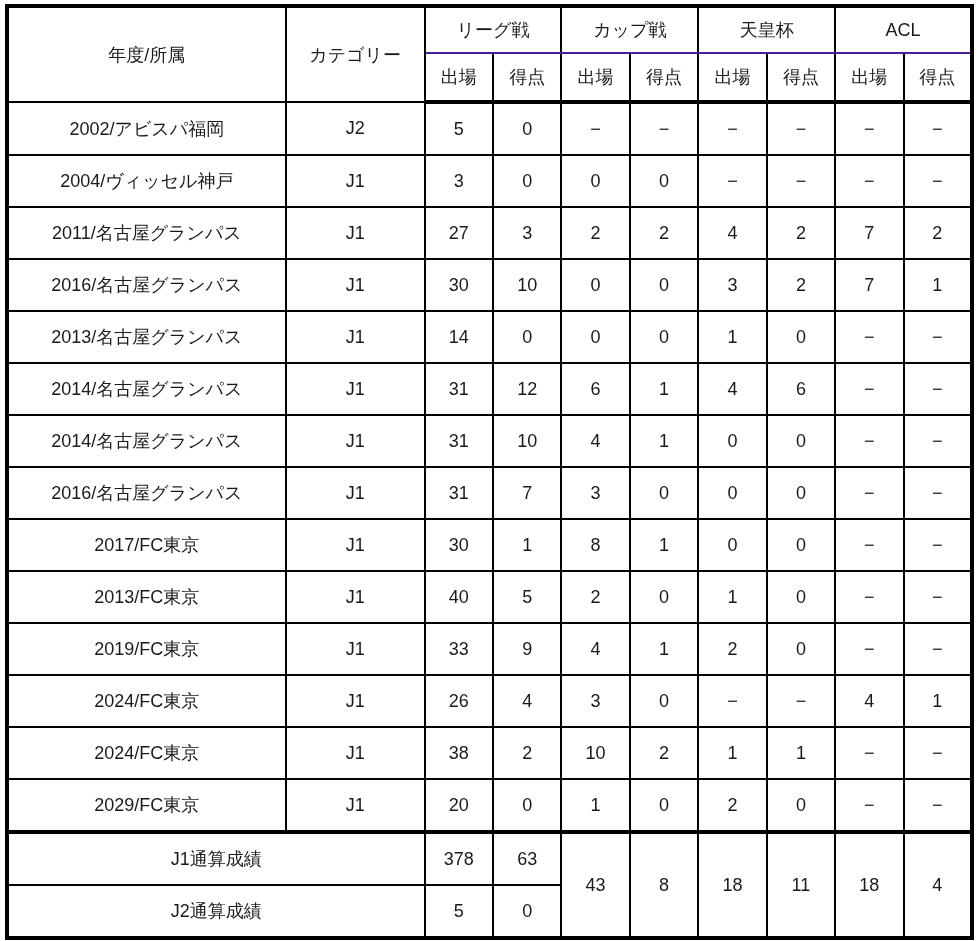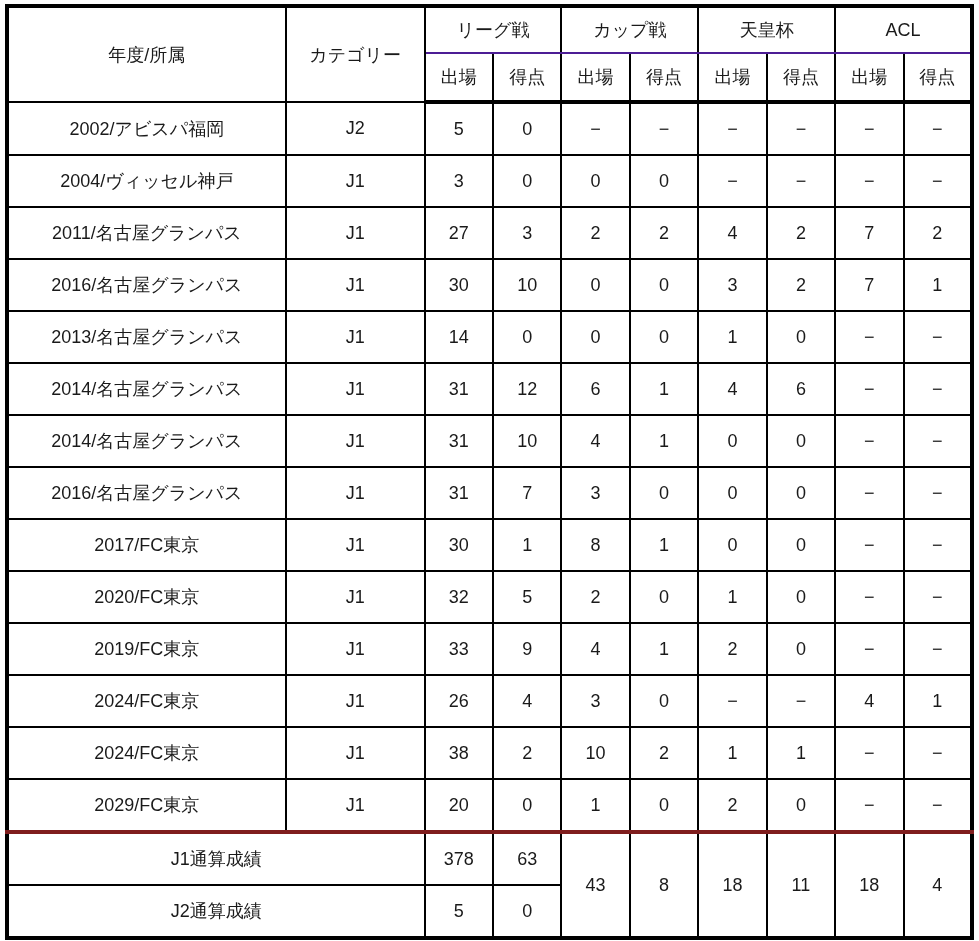--- a/index.html
+++ b/index.html
@@ -45,21 +45,21 @@
   tr.hdr-row-1 th { height: 44px; }
   tr.hdr-row-2 th { height: 46px; margin-left: 28px; }
   tr.data-row td  { height: 50px; }
   tr.total-row td { height: 50px; }
 
   
   .sep-league { border-left: 3px solid #000000; }   
   .sep-group  { border-left: 3px solid #000000; }   
   tr.hdr-row-2 th { border-bottom: 4px solid #000000; } 
   tr.hdr-row-1 th.grp { border-bottom: 2px solid #4c1d95; }
-  tr.total-row-1 td { border-top: 4px solid #7f1d1d; }  
+  tr.total-row-1 td { border-top: 4px solid #000000; }  
 </style>
 </head>
 <body>
 
 <div class="page">
 <table class="stats">
   <colgroup>
     <col class="c-yearclub">
     <col class="c-category">
     <col class="c-stat">
@@ -196,23 +196,23 @@
       <td class="sep-league">30</td>
       <td>1</td>
       <td class="sep-group">8</td>
       <td>1</td>
       <td class="sep-group">0</td>
       <td>0</td>
       <td class="sep-group">−</td>
       <td>−</td>
     </tr>
     <tr class="data-row">
-      <td>2020/FC東京</td>
-      <td>J1</td>
-      <td class="sep-league">32</td>
+      <td>2013/FC東京</td>
+      <td>J1</td>
+      <td class="sep-league">40</td>
       <td>5</td>
       <td class="sep-group">2</td>
       <td>0</td>
       <td class="sep-group">1</td>
       <td>0</td>
       <td class="sep-group">−</td>
       <td>−</td>
     </tr>
     <tr class="data-row">
       <td>2019/FC東京</td>

